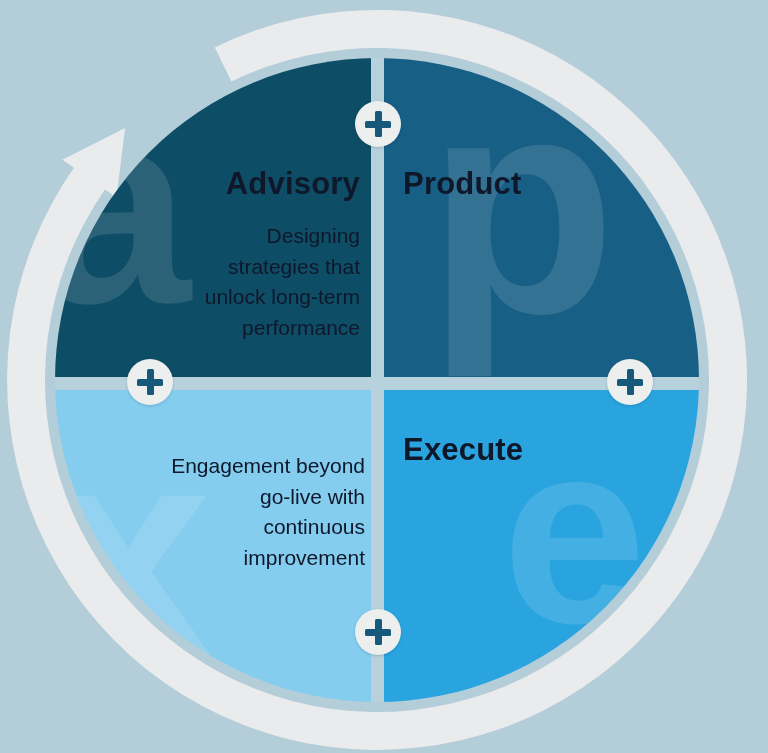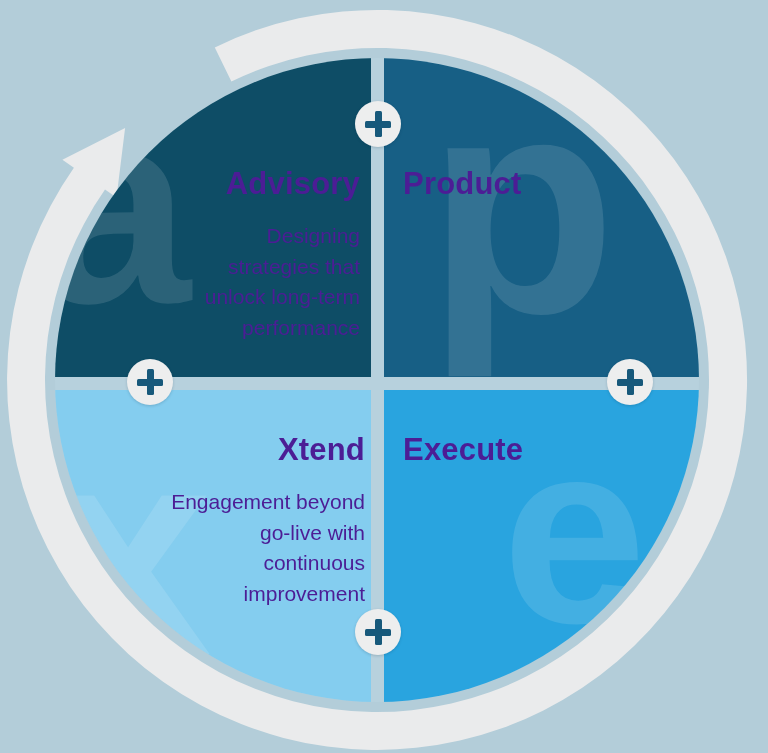--- a/index.html
+++ b/index.html
@@ -22,21 +22,21 @@
   .q-br{left:329px;top:332px;width:315px;height:312px;}
   .watermark{
     position:absolute;font-weight:700;line-height:1;
     color:rgba(255,255,255,0.12);user-select:none;pointer-events:none;
   }
   .wm-a{left:-20px;top:7px;font-size:280px;}
   .wm-p{left:372px;top:-8px;font-size:310px;}
   .wm-x{left:-10px;top:342px;font-size:300px;}
   .wm-e{left:447px;top:344px;font-size:260px;}
   
-  .textblock{position:absolute;z-index:3;color:#4c1d95;}
+  .textblock{position:absolute;z-index:3;color:#0f172a;}
   .textblock h2{
     margin:0;font-size:31px;font-weight:700;letter-spacing:0.2px;
   }
   .textblock .desc{
     margin-top:19px;font-size:21px;line-height:1.46;white-space:pre-line;
   }
   .tb-advisory{left:100px;top:166px;width:260px;text-align:right;}
   .tb-product{left:403px;top:166px;width:265px;text-align:left;}
   .tb-xtend{left:90px;top:432px;width:275px;text-align:right;}
   .tb-execute{left:403px;top:432px;width:265px;text-align:left;}
@@ -90,21 +90,20 @@
 strategies that
 unlock long-term
 performance</div>
   </div>
 
   <div class="textblock tb-product">
     <h2>Product</h2>
   </div>
 
   <div class="textblock tb-xtend">
-    <h2>Xtend</h2>
     <div class="desc">Engagement beyond
 go-live with
 continuous
 improvement</div>
   </div>
 
   <div class="textblock tb-execute">
     <h2>Execute</h2>
   </div>
 

